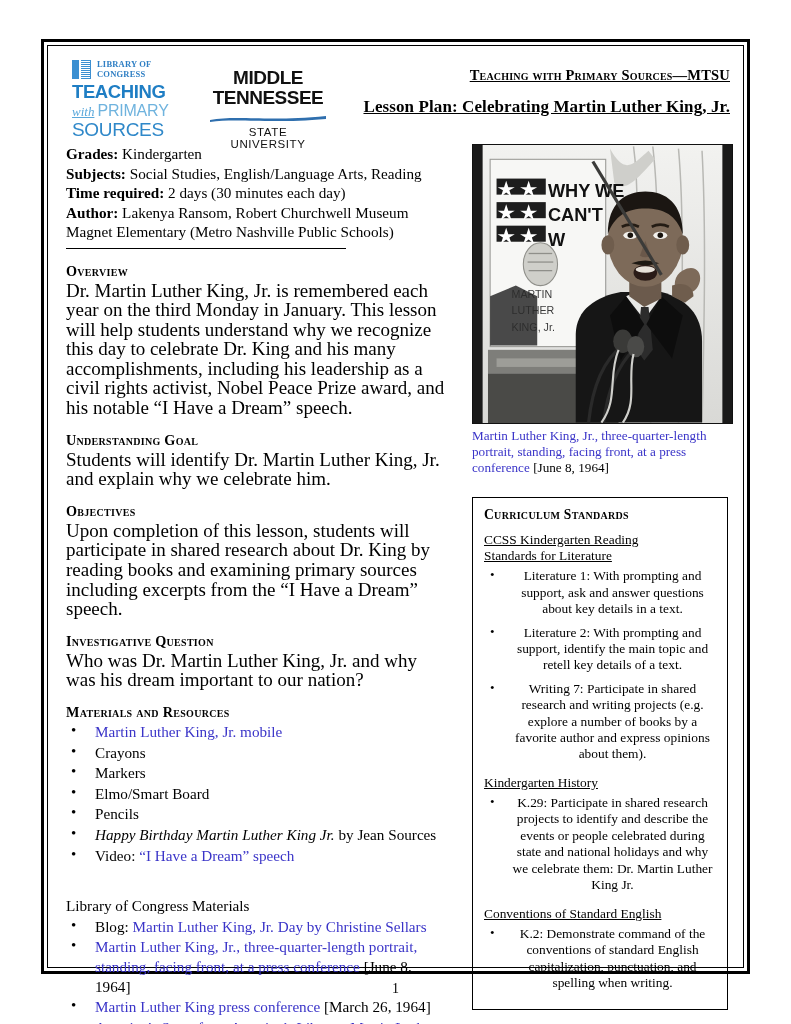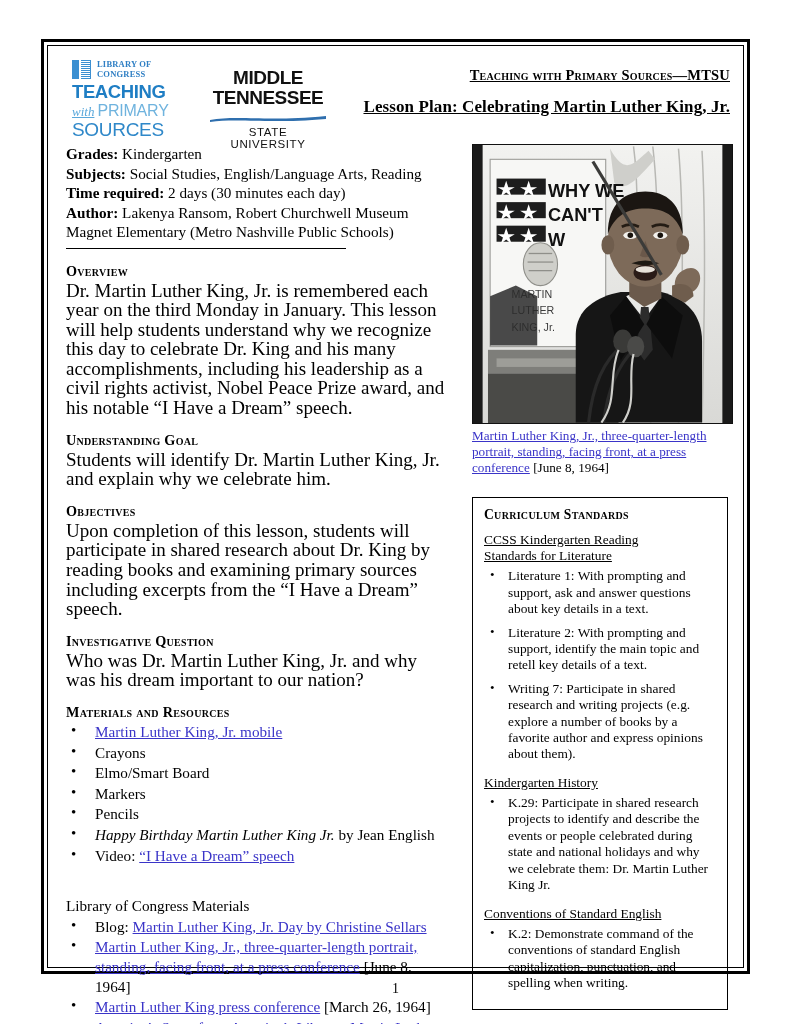--- a/index.html
+++ b/index.html
@@ -248,21 +248,20 @@
     top: -1px;
     font-size: 15px;
   }
   .plain-line {
     font-size: 15.2px;
     line-height: 19.6px;
     margin-top: 31px;
   }
   a.doclink, .doclink {
     color: #3a34c8;
-    text-decoration: underline;
   }
   .ital { font-style: italic; }
 
   
   .photo-box {
     width: 261px;
     height: 280px;
     border: 1.5px solid #111;
     background: #e9e9e9;
     box-sizing: border-box;
@@ -294,20 +293,21 @@
   }
   .std-group-head {
     font-size: 13.4px;
     line-height: 16.2px;
     text-decoration: underline;
   }
   ul.std-bullets {
     list-style: none;
     margin: 4px 0 0 0;
     padding: 0;
+    text-align: center;
   }
   ul.std-bullets li {
     position: relative;
     padding-left: 24px;
     font-size: 13.4px;
     line-height: 16.4px;
     margin-bottom: 7px;
   }
   ul.std-bullets li::before {
     content: "\2022";
@@ -399,24 +399,24 @@
       <h2 class="sec">Objectives</h2>
       <p class="body-text">Upon completion of this lesson, students will participate in shared research about Dr. King by reading books and examining primary sources including excerpts from the “I Have a Dream” speech.</p>
 
       <h2 class="sec">Investigative Question</h2>
       <p class="body-text">Who was Dr. Martin Luther King, Jr. and why was his dream important to our nation?</p>
 
       <h2 class="sec">Materials and Resources</h2>
       <ul class="bullets" id="materials-list">
           <li><span class="doclink">Martin Luther King, Jr. mobile</span></li>
           <li><span>Crayons</span></li>
+          <li><span>Markers</span></li>
           <li><span>Elmo/Smart Board</span></li>
-          <li><span>Markers</span></li>
           <li><span>Pencils</span></li>
-          <li><span class="ital">Happy Birthday Martin Luther King Jr.</span><span> by Jean English</span></li>
+          <li><span class="ital">Happy Birthday Martin Luther King Jr.</span><span> by Jean Sources</span></li>
           <li><span>Video: </span><span class="doclink">“I Have a Dream” speech</span></li>
         </ul>
 
       <div class="plain-line">Library of Congress Materials</div>
       <ul class="bullets" id="loc-materials-list">
           <li><span>Blog: </span><span class="doclink">Martin Luther King, Jr. Day by Christine Sellars</span></li>
           <li><span class="doclink">Martin Luther King, Jr., three-quarter-length portrait, standing, facing front, at a press conference</span><span>  [June 8, 1964]</span></li>
           <li><span class="doclink">Martin Luther King press conference</span><span>  [March 26, 1964]</span></li>
           <li><span class="doclink">America’s Story from America’s Library: Martin Luther King, Jr.</span></li>
         </ul>

